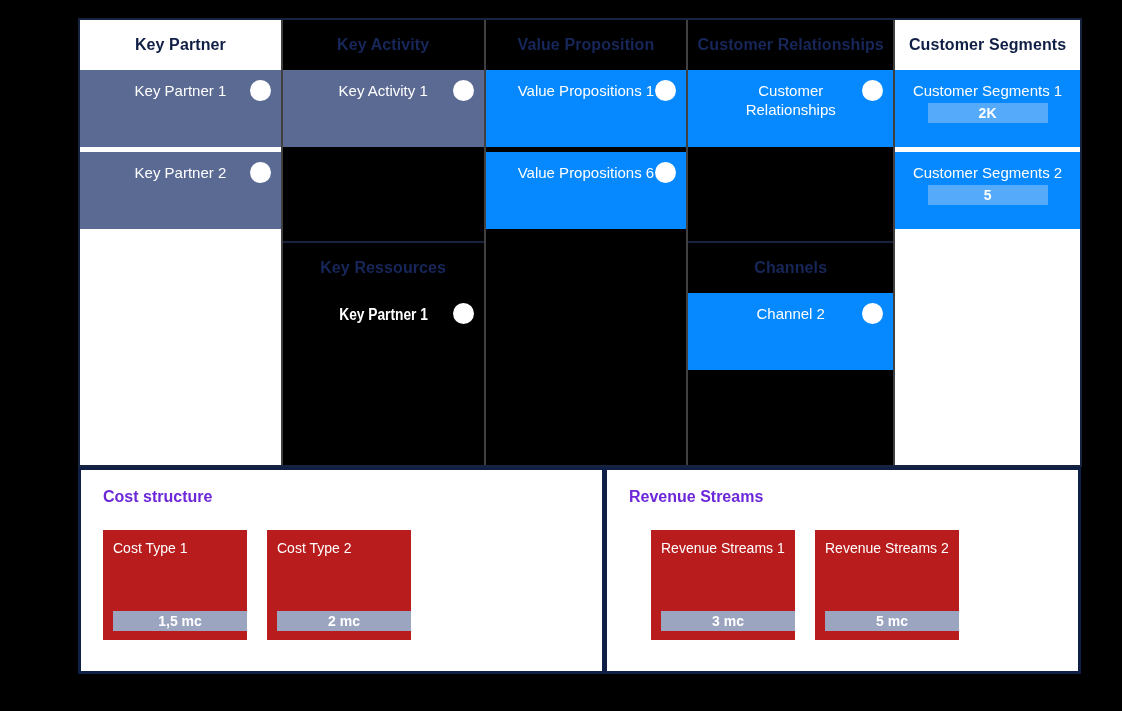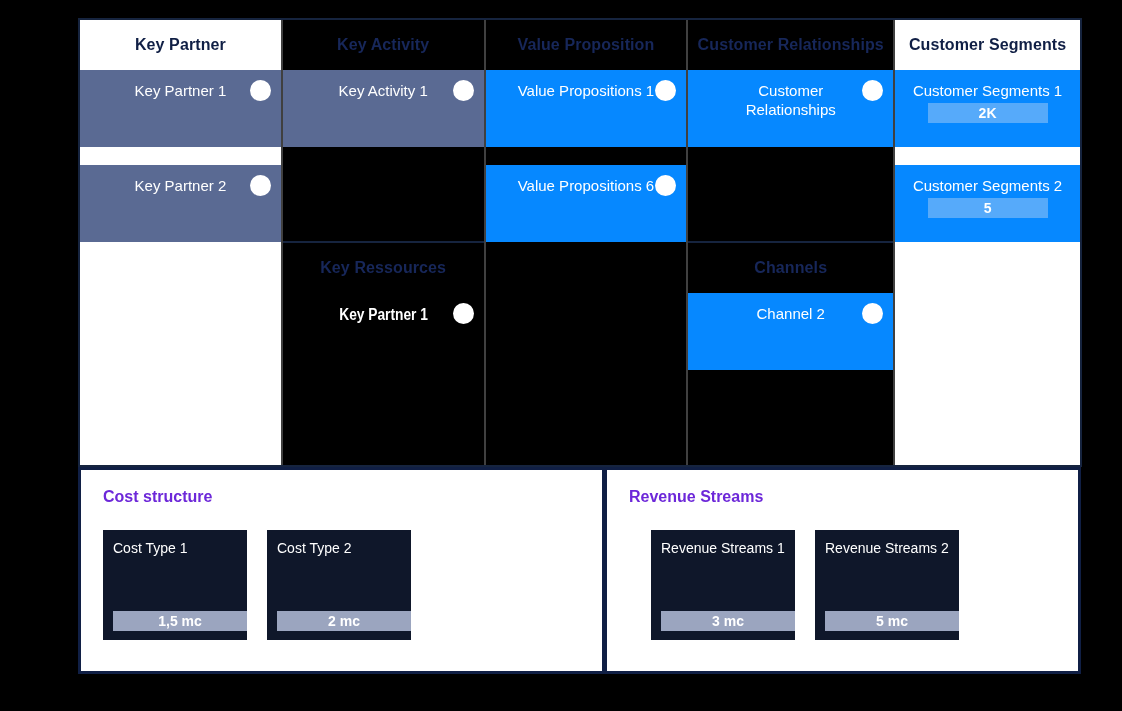--- a/index.html
+++ b/index.html
@@ -66,21 +66,21 @@
     letter-spacing: .1px;
     flex: 0 0 auto;
   }
   .block-title.on-dark { color: #17275a; }
 
   
   .cards {
     flex: 1 1 auto;
     display: flex;
     flex-direction: column;
-    gap: 18px;
+    gap: 5px;
     position: relative;
   }
 
   .card {
     position: relative;
     flex: 0 0 auto;
     height: 77px;
     padding: 12px 14px 0 14px;
     display: flex;
     flex-direction: column;
@@ -160,21 +160,21 @@
     margin-bottom: 24px;
   }
 
   .panel-cards {
     display: flex;
     gap: 20px;
   }
   .panel-card {
     width: 144px;
     height: 110px;
-    background: #0f172a;
+    background: #b91c1c;
     padding: 10px 10px 0 10px;
     display: flex;
     flex-direction: column;
   }
   .panel-card-label {
     color: #ffffff;
     font-size: 14px;
     line-height: 1.2;
     text-align: left;
   }

